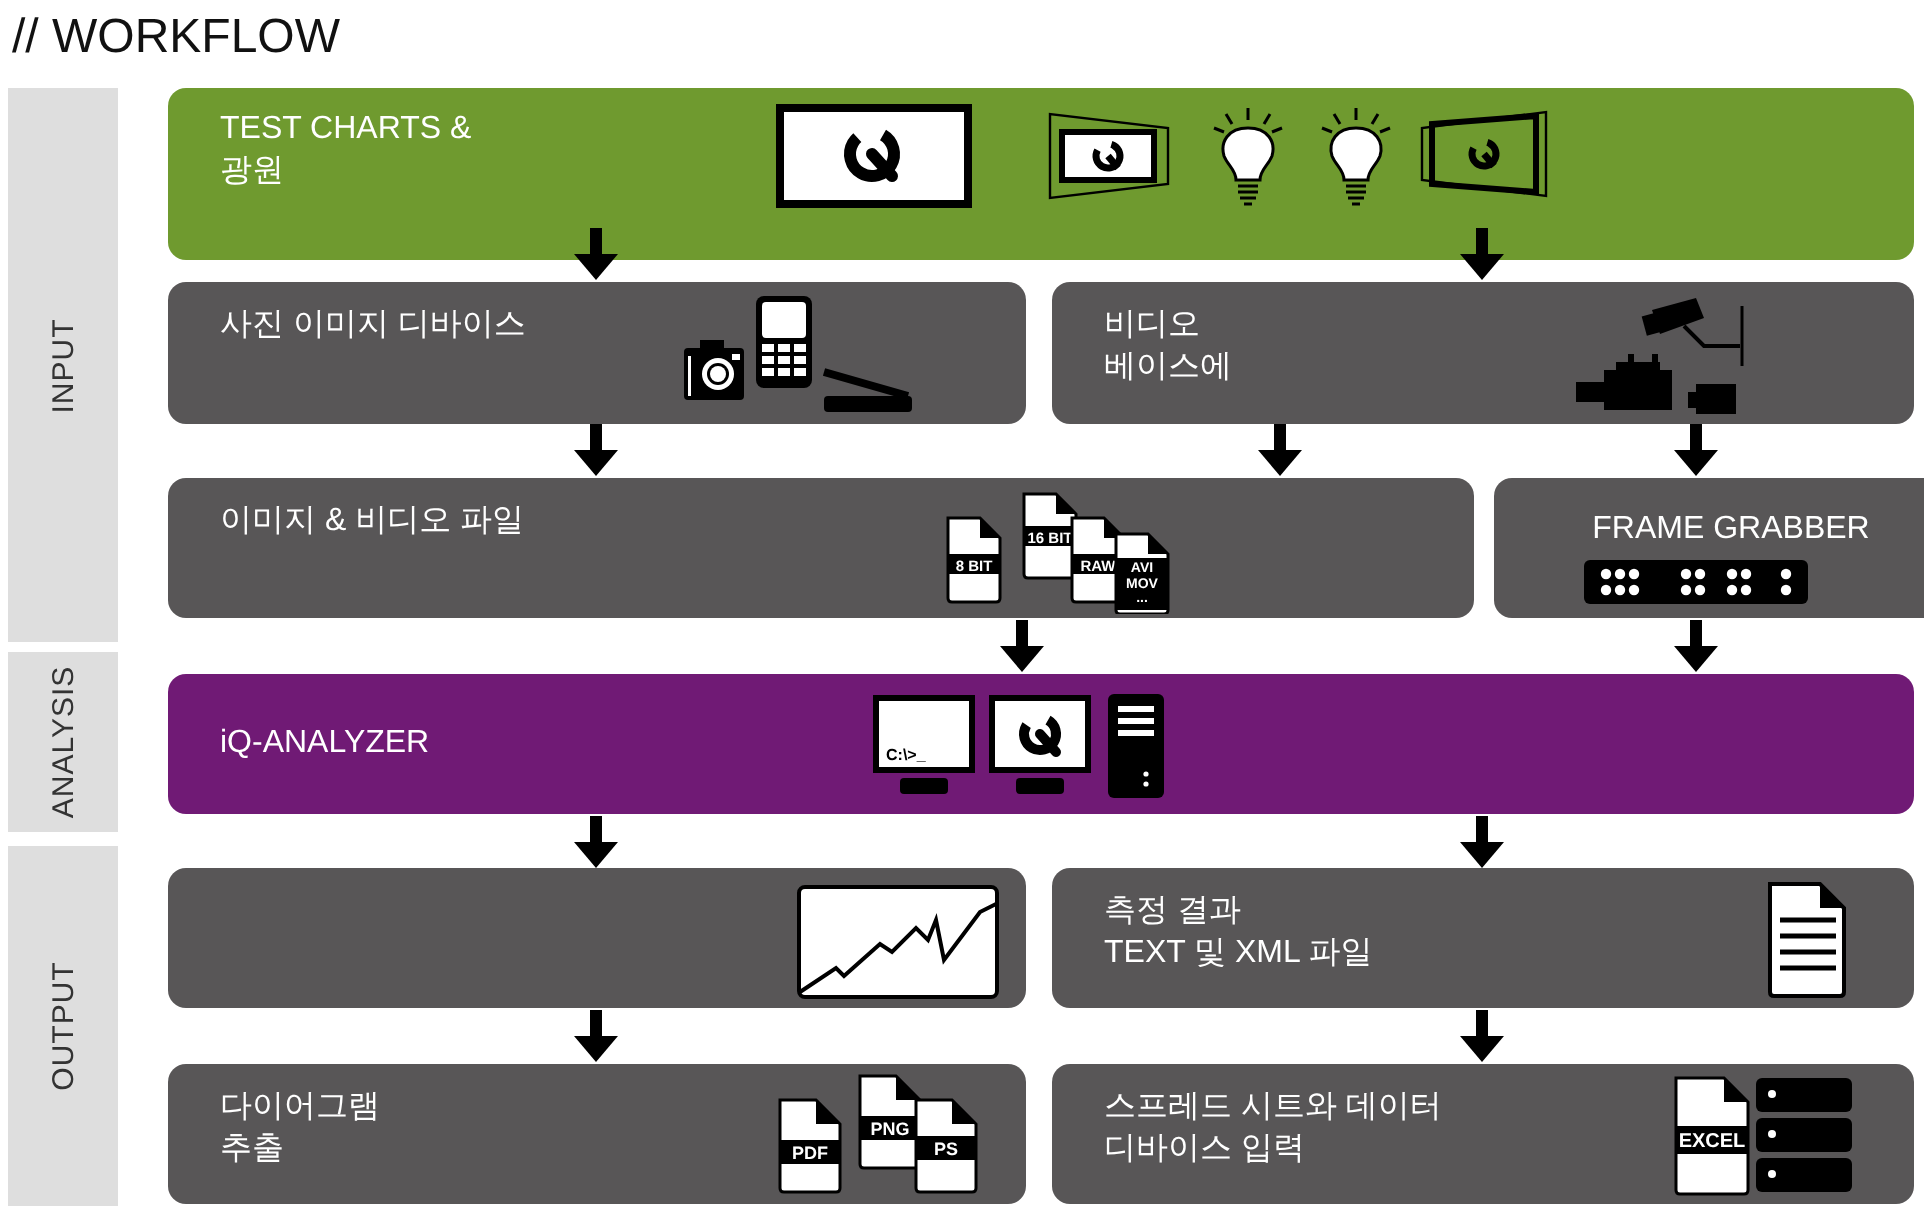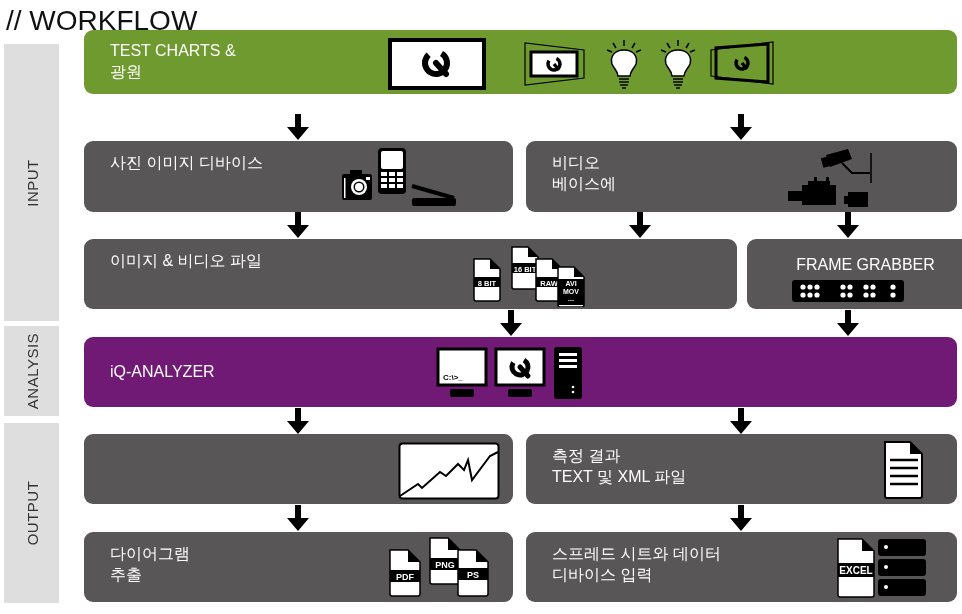--- a/index.html
+++ b/index.html
@@ -1,17 +1,17 @@
 <!DOCTYPE html>
 <html><head>
 <meta charset="utf-8">
 <style>
   html,body{margin:0;padding:0;background:#fff;}
   body{width:962px;height:614px;position:relative;overflow:hidden;font-family:"Liberation Sans","DejaVu Sans",sans-serif;}
-  .title{position:absolute;left:6px;top:5px;font-size:28px;color:#111;letter-spacing:0px;}
+  .title{position:absolute;left:6px;top:5px;font-size:24px;color:#111;letter-spacing:0px;}
   .section{position:absolute;left:4px;width:55px;background:#dedede;}
   .section span{position:absolute;left:50%;top:50%;transform:translate(-50%,-50%) rotate(-90deg);white-space:nowrap;font-size:15px;color:#333;letter-spacing:0.5px;}
   .box{position:absolute;border-radius:9px;background:#585657;color:#fff;box-sizing:border-box;}
   .box.green{background:#6f9a2f;}
   .box.blue{background:#701a75;text-align:center;}
   .box .lbl{position:absolute;left:26px;top:11px;font-size:16px;line-height:21px;white-space:pre-line;}
   .box .lbl.center{left:0;right:0;text-align:center;}
   .arrow{position:absolute;width:22px;height:26px;}
   .icon{position:absolute;}
   svg text{font-family:"Liberation Sans","DejaVu Sans",sans-serif;font-weight:bold;}
@@ -24,21 +24,21 @@
 <div class="section" style="top:44px;height:277px;">
   <span>INPUT</span>
 </div>
 <div class="section" style="top:326px;height:90px;">
   <span>ANALYSIS</span>
 </div>
 <div class="section" style="top:423px;height:180px;">
   <span>OUTPUT</span>
 </div>
 
-<div class="box green" style="left:84px;top:30px;width:873px;height:64px;">
+<div class="box green" style="left:84px;top:44px;width:873px;height:86px;">
   <div class="lbl" style="top:10px;">TEST CHARTS &amp;
 광원</div>
   <svg class="icon" style="left:304px;top:8px;" width="98" height="52">
     <rect x="2" y="2" width="94" height="48" fill="#fff" stroke="#000" stroke-width="4"></rect>
     <circle cx="48" cy="25" r="11" fill="none" stroke="#000" stroke-width="6" stroke-dasharray="55 14" transform="rotate(-60 48 25)"></circle>
     <line x1="48" y1="25" x2="58" y2="36" stroke="#000" stroke-width="6" stroke-linecap="round"></line>
   </svg>
   <svg class="icon" style="left:440px;top:10px;" width="62" height="48">
     <polygon points="1,3 1,45 60,38 60,10" fill="none" stroke="#000" stroke-width="1.2"></polygon>
     <rect x="7" y="12" width="46" height="24" fill="#fff" stroke="#000" stroke-width="3"></rect>

